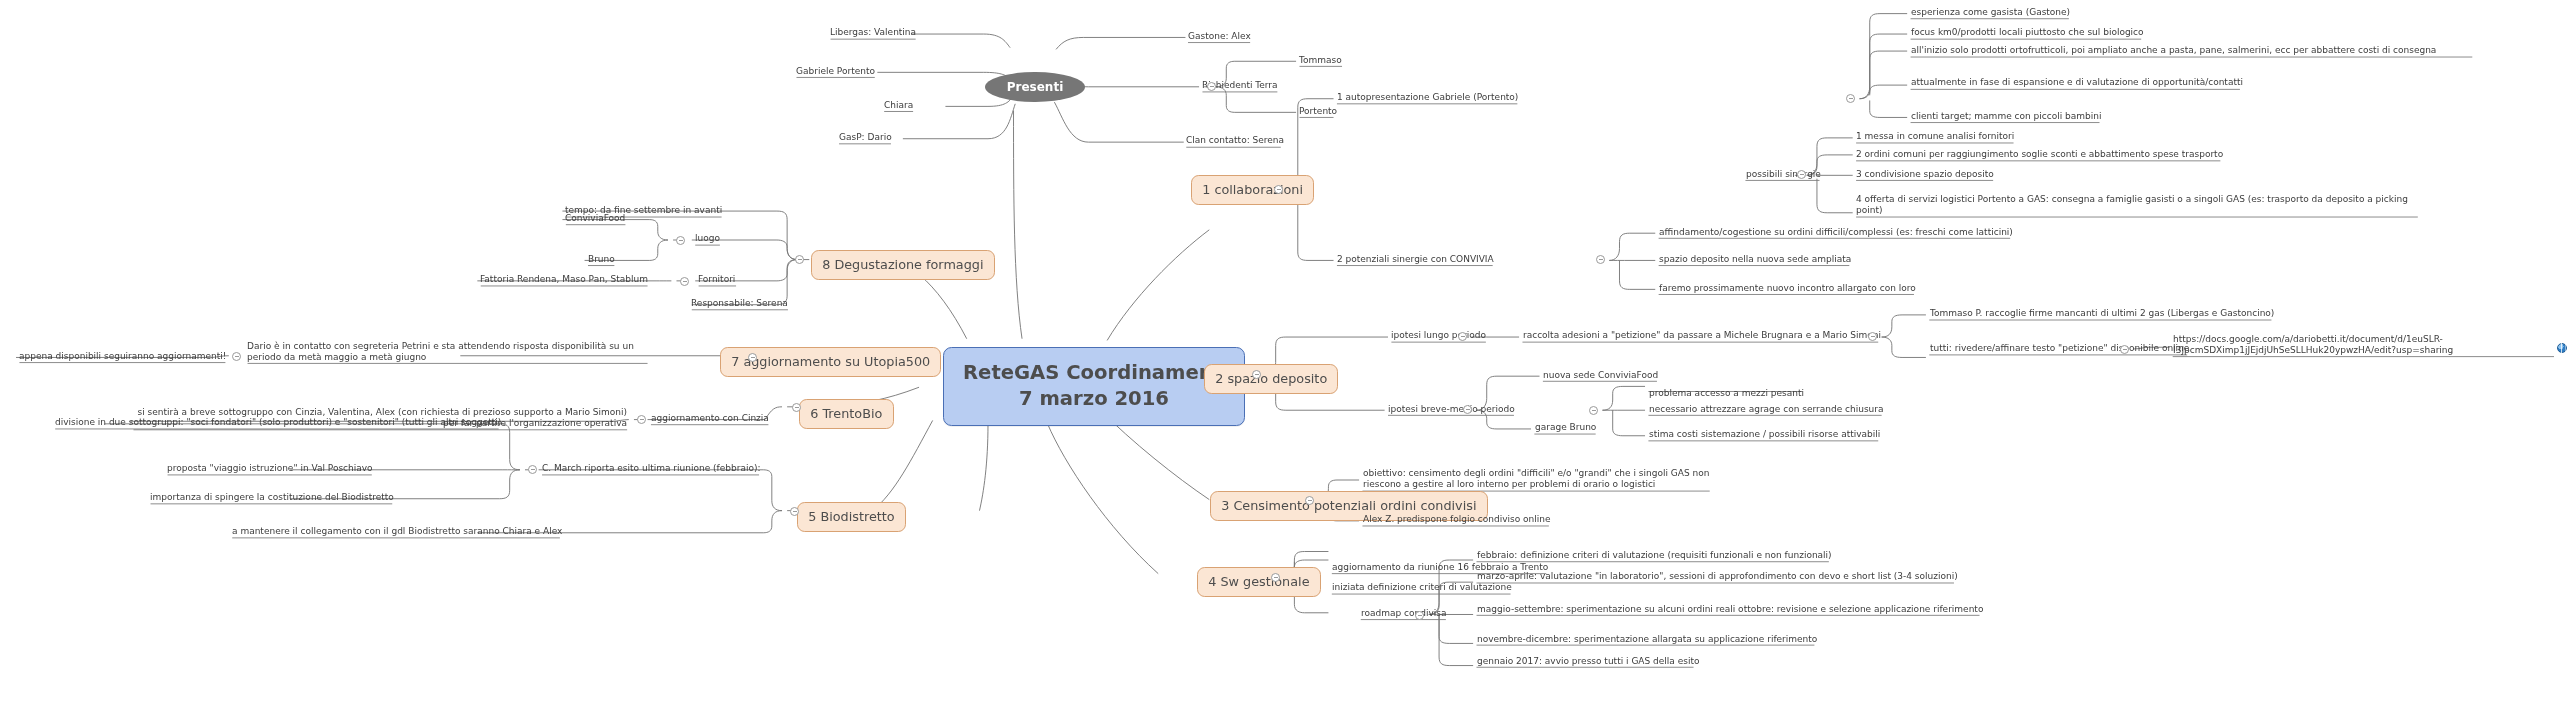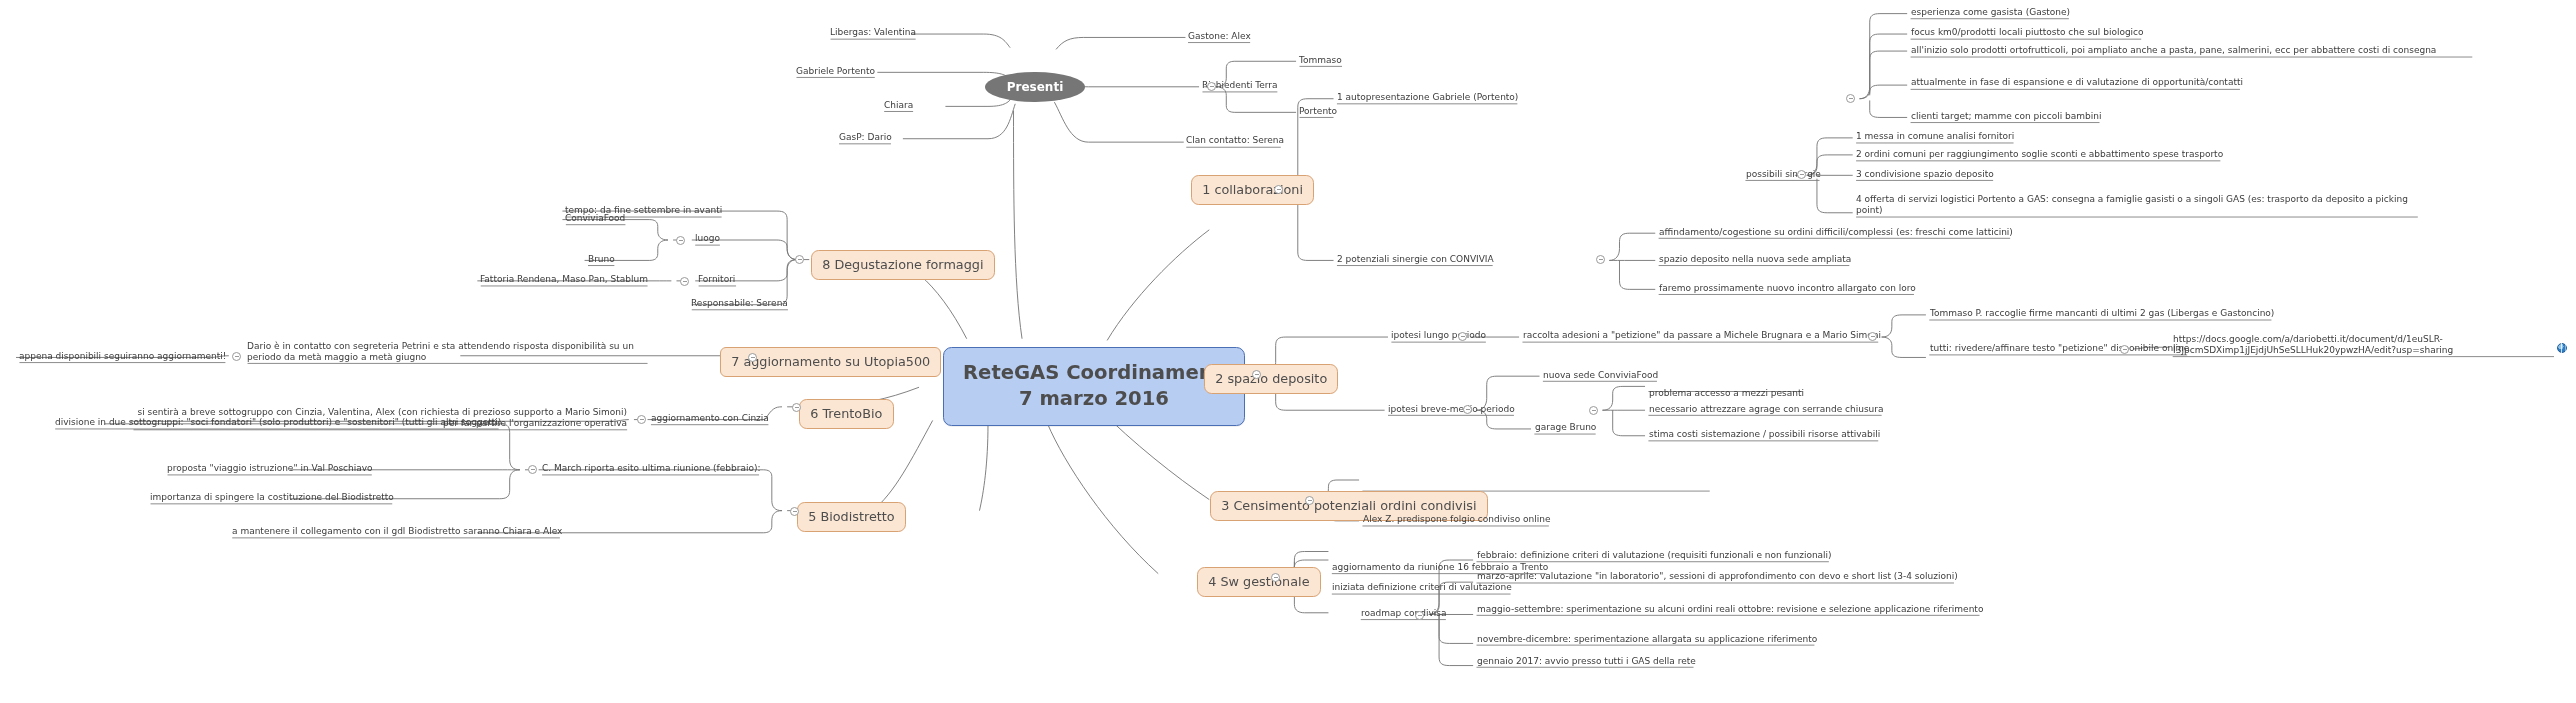--- a/index.html
+++ b/index.html
@@ -303,51 +303,52 @@
   <div class="handle" style="left:1463px;top:405px;"></div>
   <div class="node leaf" style="left:1543px;top:370px;">nuova sede ConviviaFood</div>
   <div class="node leaf" style="left:1535px;top:422px;">garage Bruno</div>
   <div class="handle" style="left:1589px;top:406px;"></div>
   <div class="node leaf" style="left:1649px;top:380px;margin-top:8px;">problema accesso a mezzi pesanti</div>
   <div class="node leaf" style="left:1649px;top:404px;">necessario attrezzare agrage con serrande chiusura</div>
   <div class="node leaf" style="left:1649px;top:429px;">stima costi sistemazione / possibili risorse attivabili</div>
 
   <div class="node topic" style="left:1210px;top:491px;">3 Censimento potenziali ordini condivisi</div>
   <div class="handle" style="left:1305px;top:496px;"></div>
+  <div class="node leaf wrap" style="left:1363px;top:468px;width:347px;">obiettivo: censimento degli ordini "difficili" e/o "grandi" che i singoli GAS non riescono a gestire al loro interno per problemi di orario o logistici</div>
   <div class="node leaf" style="left:1363px;top:514px;">Alex Z. predispone folgio condiviso online</div>
 
   <div class="node topic" style="left:1197px;top:567px;">4 Sw gestionale</div>
   <div class="handle" style="left:1271px;top:573px;"></div>
   <div class="node leaf" style="left:1332px;top:562px;">aggiornamento da riunione 16 febbraio a Trento</div>
   <div class="node leaf" style="left:1332px;top:582px;">iniziata definizione criteri di valutazione</div>
 
   <div class="node leaf" style="left:1361px;top:608px;">roadmap condivisa</div>
   <div class="handle" style="left:1415px;top:611px;"></div>
   <div class="node leaf" style="left:1477px;top:550px;">febbraio: definizione criteri di valutazione (requisiti funzionali e non funzionali)</div>
   <div class="node leaf" style="left:1477px;top:571px;">marzo-aprile: valutazione "in laboratorio", sessioni di approfondimento con devo e short list (3-4 soluzioni)</div>
   <div class="node leaf" style="left:1477px;top:604px;">maggio-settembre: sperimentazione su alcuni ordini reali ottobre: revisione e selezione applicazione riferimento</div>
   <div class="node leaf" style="left:1477px;top:634px;">novembre-dicembre: sperimentazione allargata su applicazione riferimento</div>
-  <div class="node leaf" style="left:1477px;top:656px;">gennaio 2017: avvio presso tutti i GAS della rete</div>
+  <div class="node leaf" style="left:1477px;top:656px;">gennaio 2017: avvio presso tutti i GAS della esito</div>
 
   <div class="node topic" style="left:797px;top:502px;">5 Biodistretto</div>
   <div class="handle" style="left:790px;top:507px;"></div>
   <div class="node leaf" style="left:542px;top:463px;">C. March riporta esito ultima riunione (febbraio):</div>
   <div class="handle" style="left:528px;top:465px;"></div>
   <div class="node leaf" style="left:55px;top:417px;">divisione in due sottogruppi: "soci fondatori" (solo produttori) e "sostenitori" (tutti gli altri soggetti)</div>
   <div class="node leaf" style="left:167px;top:463px;">proposta "viaggio istruzione" in Val Poschiavo</div>
   <div class="node leaf" style="left:150px;top:492px;">importanza di spingere la costituzione del Biodistretto</div>
   <div class="node leaf" style="left:232px;top:526px;">a mantenere il collegamento con il gdl Biodistretto saranno Chiara e Alex</div>
 
   <div class="node topic" style="left:799px;top:399px;">6 TrentoBio</div>
   <div class="handle" style="left:792px;top:403px;"></div>
   <div class="node leaf" style="left:651px;top:413px;">aggiornamento con Cinzia</div>
   <div class="handle" style="left:637px;top:415px;"></div>
   <div class="node leaf wrap" style="left:133px;top:407px;width:494px;text-align:right;">si sentirà a breve sottogruppo con Cinzia, Valentina, Alex (con richiesta di prezioso supporto a Mario Simoni) per far partire l'organizzazione operativa</div>
 
-  <div class="node topic" style="left:720px;top:347px;border-radius:6px;">7 aggiornamento su Utopia500</div>
+  <div class="node topic" style="left:720px;top:347px;">7 aggiornamento su Utopia500</div>
   <div class="handle" style="left:748px;top:353px;"></div>
   <div class="node leaf wrap" style="left:247px;top:341px;width:400px;">Dario è in contatto con segreteria Petrini e sta attendendo risposta disponibilità su un periodo da metà maggio a metà giugno</div>
   <div class="handle" style="left:232px;top:352px;"></div>
   <div class="node leaf" style="left:19px;top:351px;">appena disponibili seguiranno aggiornamenti!</div>
 
   <div class="node topic" style="left:811px;top:250px;">8 Degustazione formaggi</div>
   <div class="handle" style="left:795px;top:255px;"></div>
   <div class="node leaf" style="left:565px;top:205px;">tempo: da fine settembre in avanti</div>
   <div class="node leaf" style="left:695px;top:233px;">luogo</div>
   <div class="handle" style="left:676px;top:236px;"></div>

